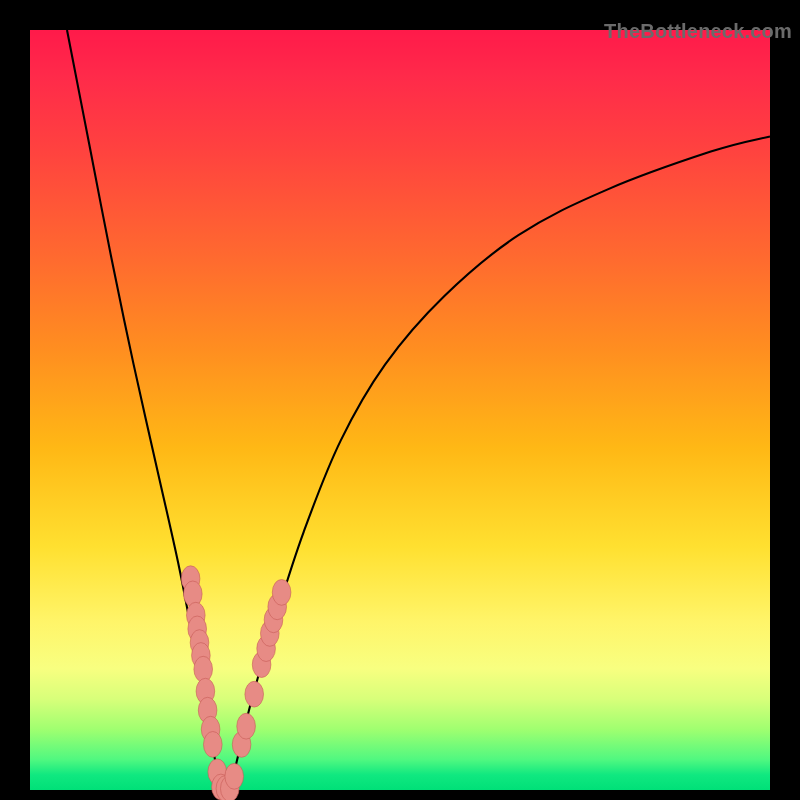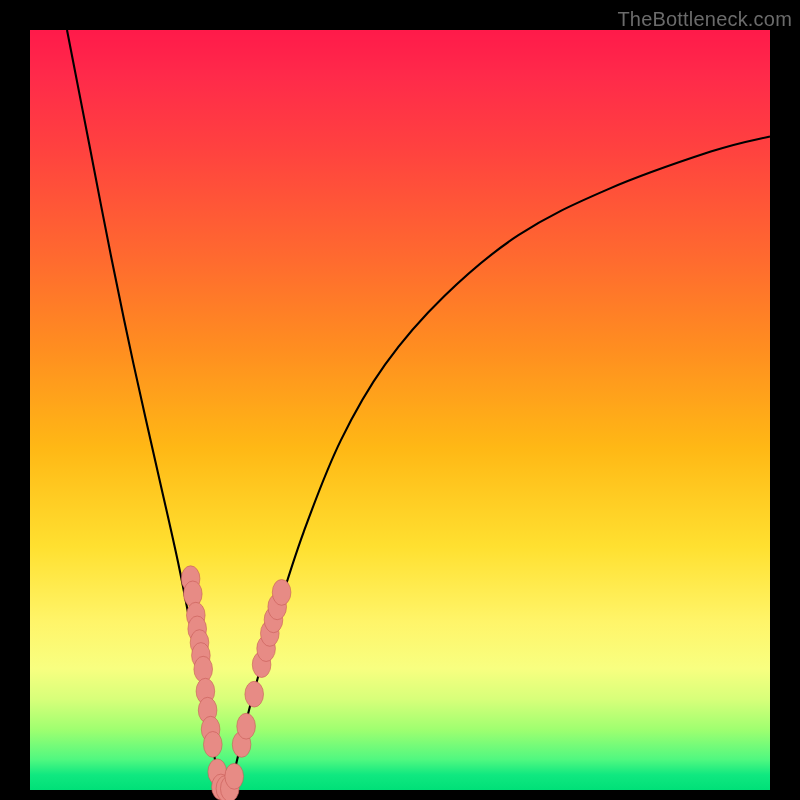--- a/index.html
+++ b/index.html
@@ -38,26 +38,26 @@
       #f8ff80 84%,
       #d8ff7a 88%,
       #a0ff70 92%,
       #50f880 96%,
       #10e880 98%,
       #00e078 100%
     );
   }
   .watermark {
     position: absolute;
-    top: 8px;
+    top: 20px;
     right: 8px;
     color: #6b6b6b;
     font-size: 20px;
     letter-spacing: 0.2px;
-    font-weight: 400;
+    font-weight: 700;
     user-select: none;
   }
   svg.curve {
     position: absolute;
     left: 0;
     top: 0;
     width: 740px;
     height: 760px;
     overflow: visible;
   }

